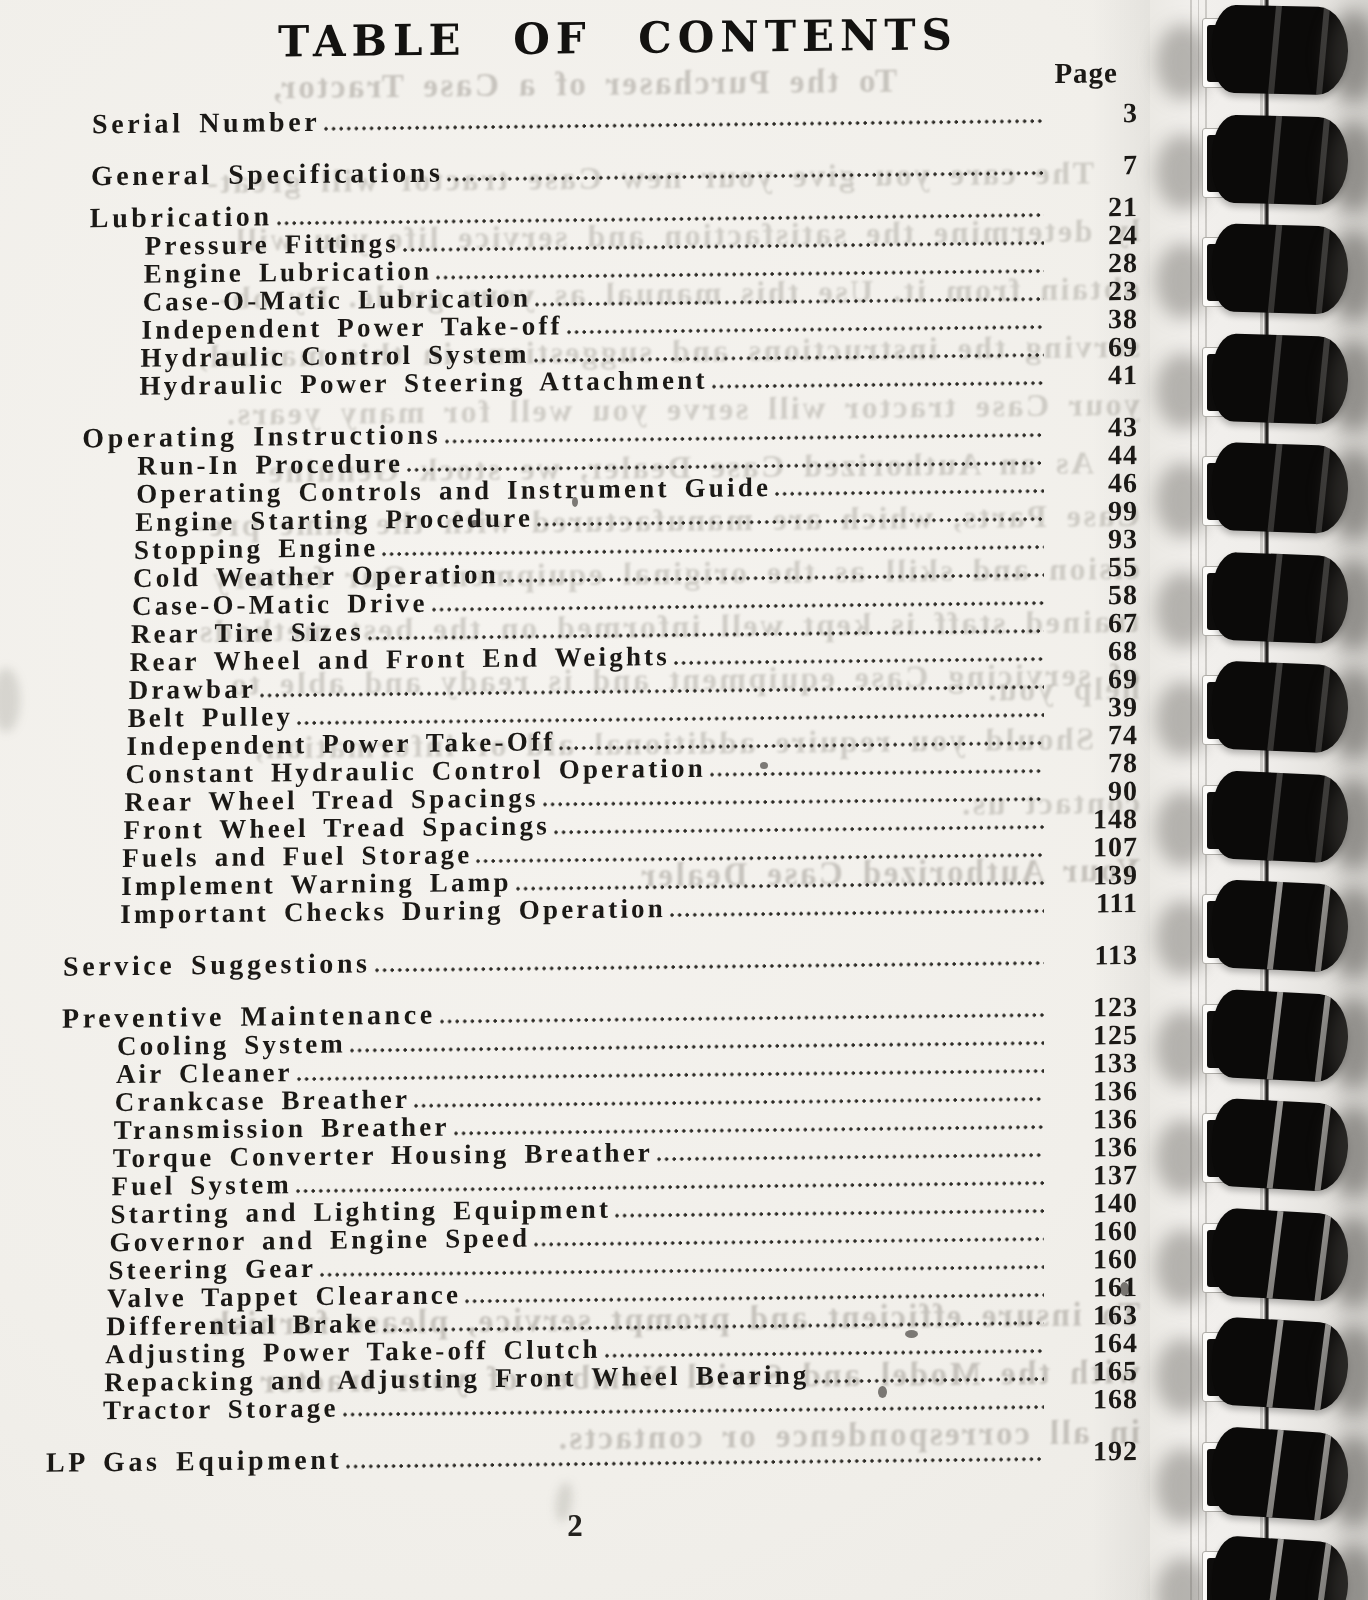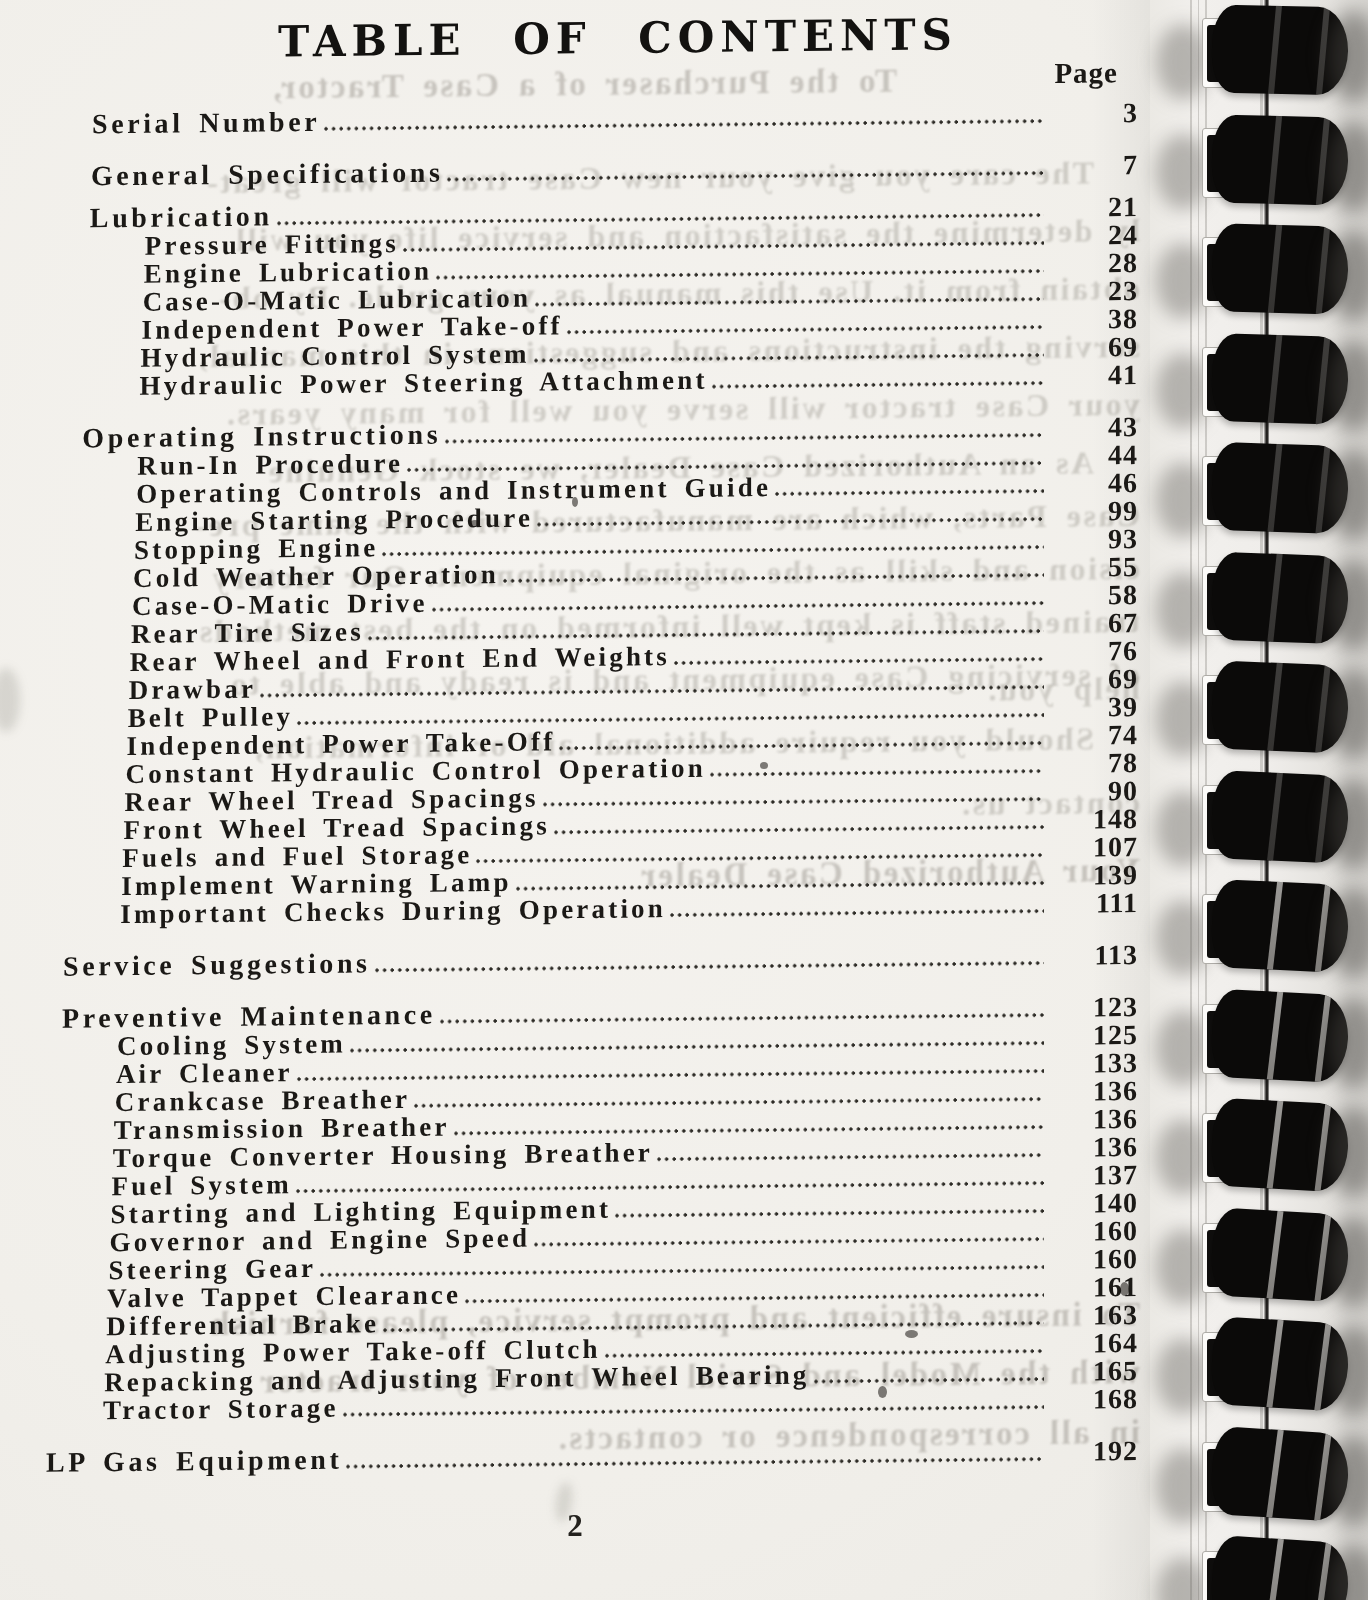--- a/index.html
+++ b/index.html
@@ -225,21 +225,21 @@
             <span class="num">58</span>
           </div>
           <div class="toc-row lvl1" style="margin-left: 130.88px;">
             <span class="lbl">Rear Tire Sizes</span>
             <span class="dots"></span>
             <span class="num">67</span>
           </div>
           <div class="toc-row lvl1" style="margin-left: 129.81px;">
             <span class="lbl">Rear Wheel and Front End Weights</span>
             <span class="dots"></span>
-            <span class="num">76</span>
+            <span class="num">68</span>
           </div>
           <div class="toc-row lvl1" style="margin-left: 128.74px;">
             <span class="lbl">Drawbar</span>
             <span class="dots"></span>
             <span class="num">69</span>
           </div>
           <div class="toc-row lvl1" style="margin-left: 127.67px;">
             <span class="lbl">Belt Pulley</span>
             <span class="dots"></span>
             <span class="num">39</span>

